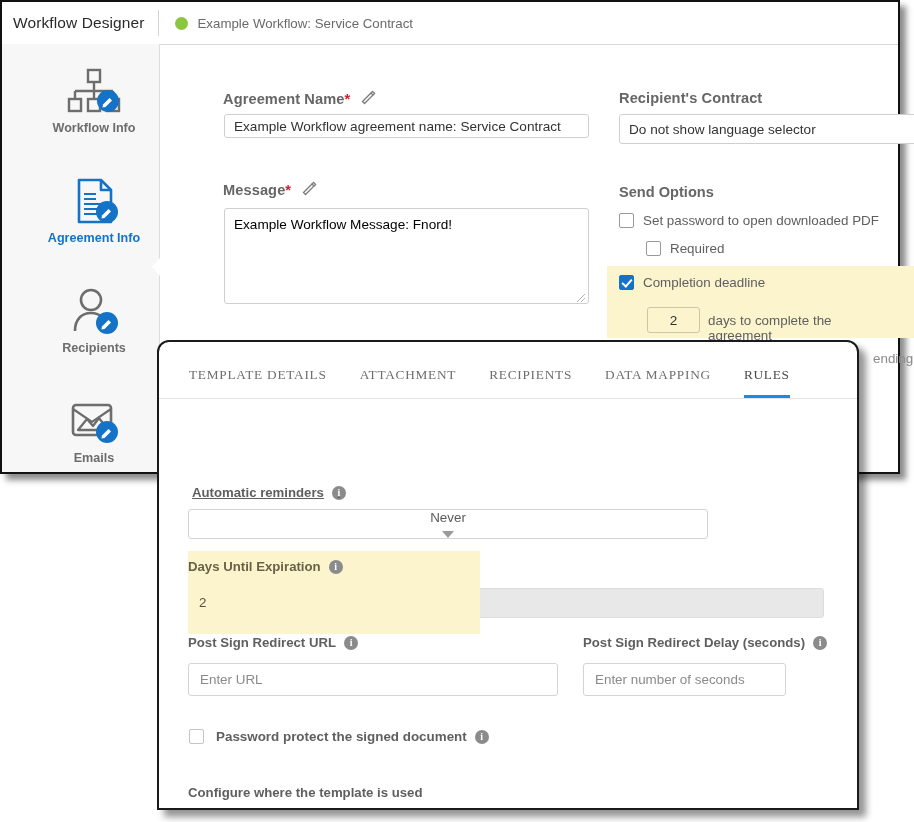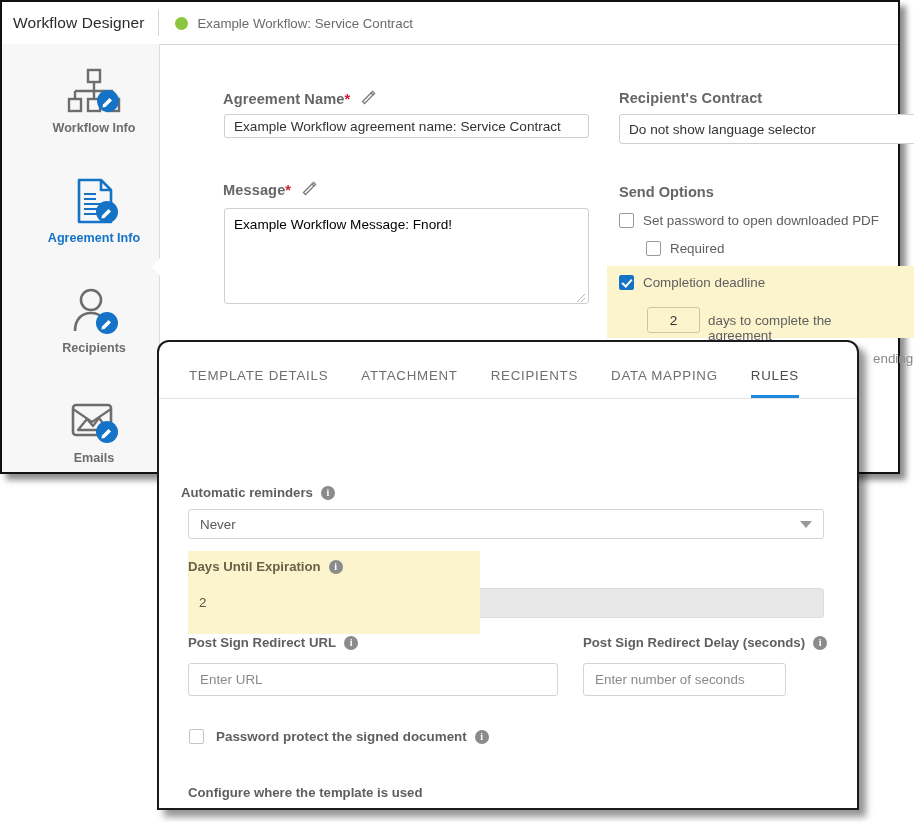--- a/index.html
+++ b/index.html
@@ -104,21 +104,21 @@
     border-top-left-radius: 12px; border-top-right-radius: 12px;
     box-shadow: 7px 7px 7px rgba(0,0,0,0.42);
     box-sizing:border-box; overflow:hidden;
   }
   .tabbar {
     height: 57px; border-bottom:1px solid #e2e2e2;
     display:flex; align-items:flex-end; padding-left: 30px; box-sizing:border-box;
   }
   .tab {
     font-size: 13.3px; color:#6f6f6f; letter-spacing:.75px;
-    padding: 0 0 12px 0; margin-right: 33px; border-bottom: 3px solid transparent;
+    padding: 0 0 12px 0; margin-right: 33px; border-bottom: 3px solid transparent; font-family: Liberation Serif, serif;
   }
   .tab.active { color:#4b4b4b; border-bottom-color:#1b8ae0; }
 
   .modal-body { position:relative; padding: 0; }
 
   .m-label { font-size:13.2px; color:#5f5f5f; font-weight:bold; display:flex; align-items:center; }
   .m-label-norm { font-size:13.2px; color:#5f5f5f; font-weight:bold; }
   .info {
     width:14px; height:14px; border-radius:50%; background:#8b8b8b;
     color:#fff; font-size:10px; font-weight:bold; line-height:14px;
@@ -286,25 +286,25 @@
     <div class="tabbar">
       <div class="tab">TEMPLATE DETAILS</div>
       <div class="tab">ATTACHMENT</div>
       <div class="tab">RECIPIENTS</div>
       <div class="tab">DATA MAPPING</div>
       <div class="tab active">RULES</div>
     </div>
 
     <div class="modal-body">
 
-      <div class="m-label" style="position:absolute;left:22px;top:86px;">
+      <div class="m-label" style="position:absolute;left:33px;top:86px;text-decoration:underline;">
         <span>Automatic reminders</span>
         <span class="info">i</span>
       </div>
-      <div class="m-select" style="position:absolute;left:29px;top:110px;width:636px;height:30px;">
+      <div class="m-select" style="position:absolute;left:29px;top:110px;width:520px;height:30px;flex-direction:column;">
         <span>Never</span>
         <span class="caret-dn"></span>
       </div>
 
       <div class="m-input disabled" style="position:absolute;left:29px;top:189px;width:636px;height:30px;">
         <span style="visibility:hidden">2</span>
       </div>
       <div class="hl-yellow" style="position:absolute;left:29px;top:152px;width:292px;height:83px;"></div>
       <div class="m-label" style="position:absolute;left:29px;top:160px;color:#6a6246;">
         <span>Days Until Expiration</span>

